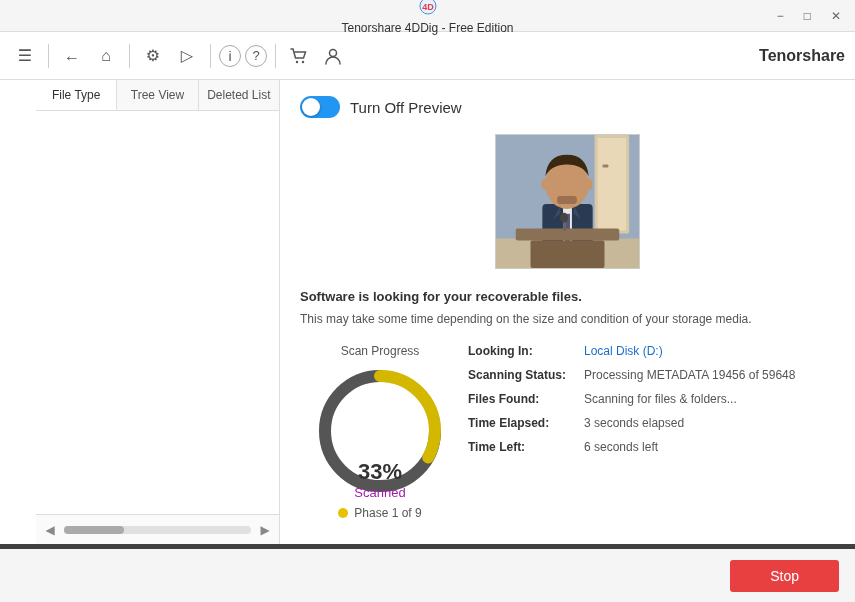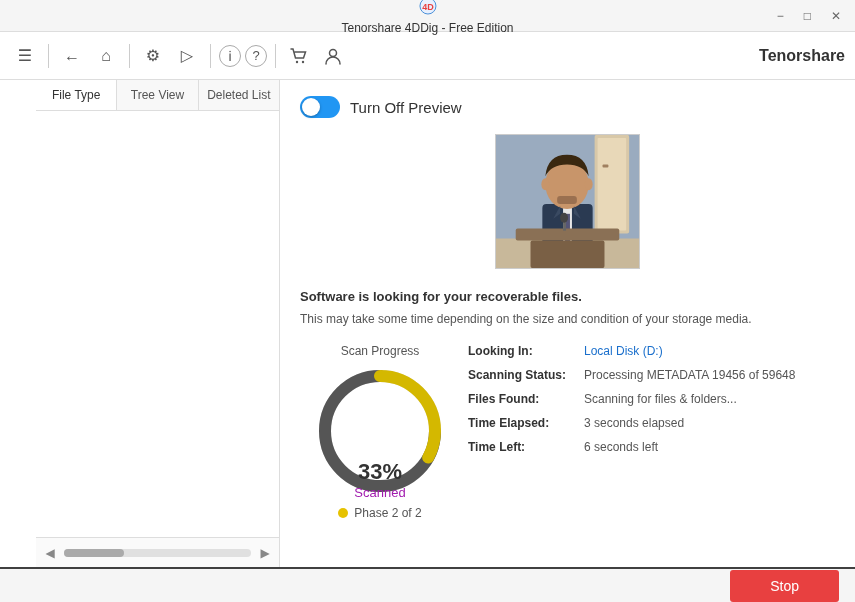--- a/index.html
+++ b/index.html
@@ -310,23 +310,23 @@
       min-width: 110px;
       flex-shrink: 0;
     }
     .detail-value {
       color: #555;
     }
     .detail-value.blue { color: #1a6fcc; }
 
     
     .bottom-bar {
-      height: 35px;
+      height: 58px;
       background: #f5f5f5;
-      border-top: 2px solid #404040;
+      border-top: 5px solid #404040;
       display: flex;
       align-items: center;
       justify-content: flex-end;
       padding: 8px 16px;
       flex-shrink: 0;
     }
     .stop-btn {
       background: #e84040;
       color: white;
       border: none;
@@ -472,21 +472,21 @@
 
             <circle cx="65" cy="65" r="55" fill="none" stroke="#d4b800" stroke-width="12" stroke-dasharray="114 345.6" stroke-dashoffset="0" stroke-linecap="round" transform="rotate(-90 65 65)"></circle>
           </svg>
           <div class="progress-text">
             <span class="progress-percent">33%</span>
             <span class="progress-scanned">Scanned</span>
           </div>
         </div>
         <div class="phase-indicator">
           <div class="phase-dot"></div>
-          <span>Phase 2 of 2</span>
+          <span>Phase 1 of 9</span>
         </div>
       </div>
 
       <div class="scan-details">
         <div class="scan-detail-row">
           <span class="detail-label">Looking In:</span>
           <span class="detail-value blue">Local Disk (D:)</span>
         </div>
         <div class="scan-detail-row">
           <span class="detail-label">Scanning Status:</span>

